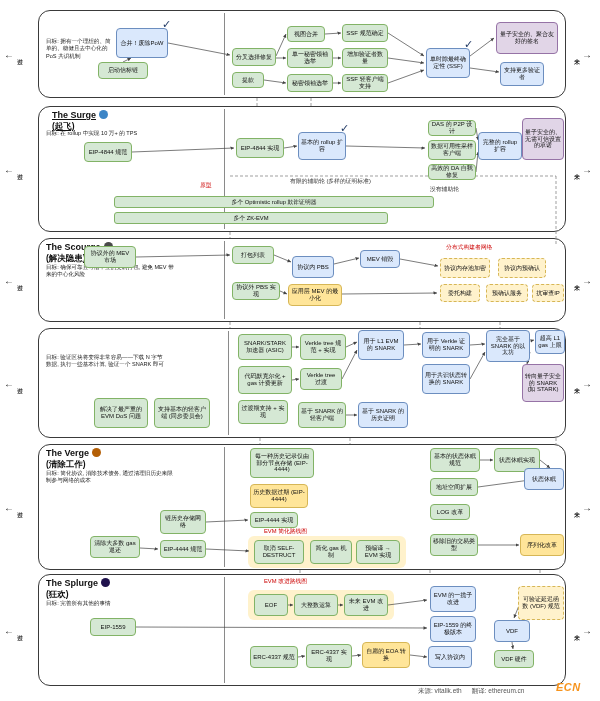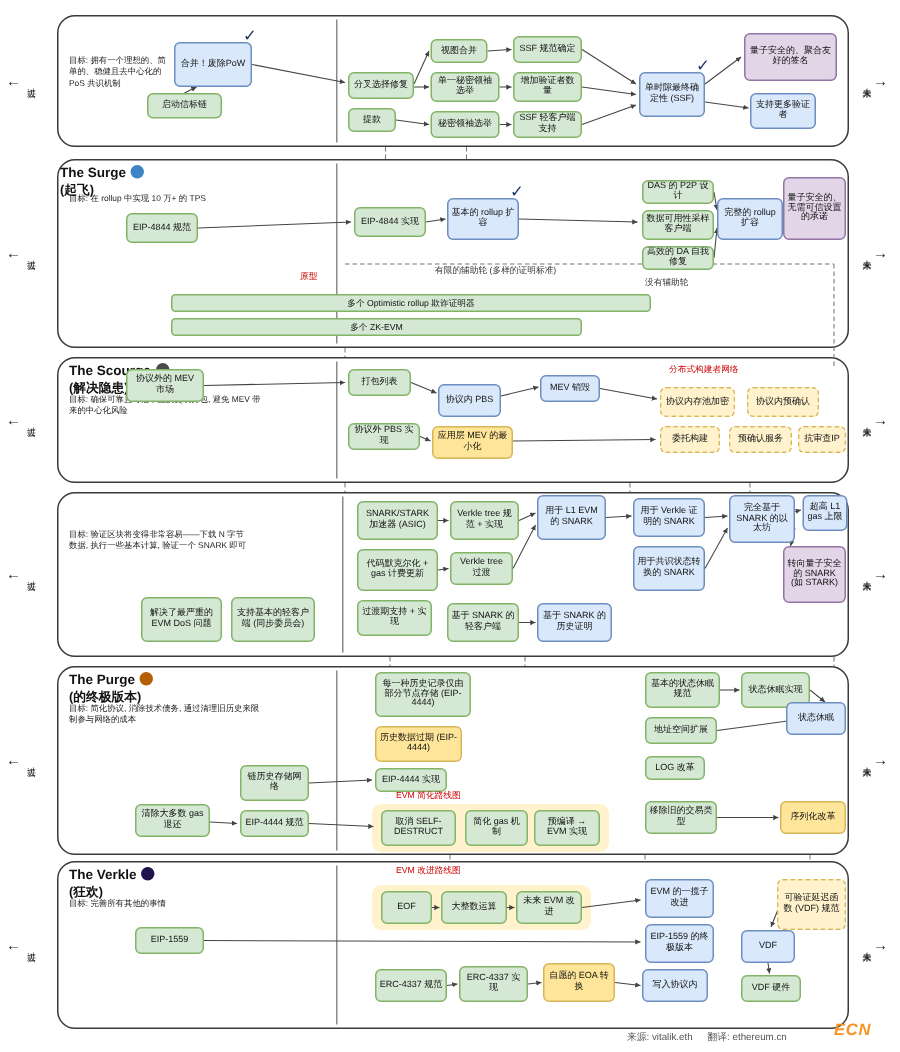--- a/index.html
+++ b/index.html
@@ -168,21 +168,21 @@
     <div class="marker" style="position: absolute; left: 4px; top: 41px; width: 30px; height: 26px;">
       <span class="arr">←</span>
       <span class="vtext">过去</span>
     </div>
     <div class="marker" style="position: absolute; left: 572px; top: 41px; width: 30px; height: 26px;">
       <span class="vtext">未来</span>
       <span class="arr">→</span>
     </div>
     <div class="lane" style="position: absolute; left: 38px; top: 106px; width: 528px; height: 126px;"></div>
     <div class="divider" style="position: absolute; left: 224px; top: 109px; width: 1px; height: 120px;"></div>
-    <div class="lane-head" style="position: absolute; left: 40px; top: 110px; width: 96px; height: 24px;">
+    <div class="lane-head" style="position: absolute; left: 52px; top: 110px; width: 96px; height: 24px; text-decoration: underline;">
       <div><span>The Surge</span><span class="icon wave-icon"></span></div>
       <div class="sub">(起飞)</div>
     </div>
     <div class="goal" style="position: absolute; left: 46px; top: 130px; width: 118px; height: 18px;">目标: 在 rollup 中实现 10 万+ 的 TPS</div>
     <div class="bar" style="position: absolute; left: 114px; top: 196px; width: 320px; height: 12px;">多个 Optimistic rollup 欺诈证明器</div>
     <div class="bar" style="position: absolute; left: 114px; top: 212px; width: 274px; height: 12px;">多个 ZK-EVM</div>
     <div class="node green" style="position: absolute; left: 84px; top: 142px; width: 48px; height: 20px;">
       <span>EIP-4844 规范</span>
     </div>
     <div class="node green" style="position: absolute; left: 236px; top: 138px; width: 48px; height: 20px;">
@@ -319,22 +319,22 @@
       <span class="arr">←</span>
       <span class="vtext">过去</span>
     </div>
     <div class="marker" style="position: absolute; left: 572px; top: 370px; width: 30px; height: 26px;">
       <span class="vtext">未来</span>
       <span class="arr">→</span>
     </div>
     <div class="lane" style="position: absolute; left: 38px; top: 444px; width: 528px; height: 126px;"></div>
     <div class="divider" style="position: absolute; left: 224px; top: 447px; width: 1px; height: 120px;"></div>
     <div class="lane-head" style="position: absolute; left: 46px; top: 448px; width: 96px; height: 24px;">
-      <div><span>The Purge</span><span class="icon broom-icon"></span></div>
-      <div class="sub">(的终极版本)</div>
+      <div><span>The Verge</span><span class="icon broom-icon"></span></div>
+      <div class="sub">(清除工作)</div>
     </div>
     <div class="goal" style="position: absolute; left: 46px; top: 470px; width: 132px; height: 34px;">目标: 简化协议, 消除技术债务, 通过清理旧历史来限制参与网络的成本</div>
     <div class="panel" style="position: absolute; left: 248px; top: 536px; width: 158px; height: 32px;"></div>
     <div class="node green" style="position: absolute; left: 90px; top: 536px; width: 50px; height: 22px;">
       <span>清除大多数 gas 退还</span>
     </div>
     <div class="node green" style="position: absolute; left: 160px; top: 510px; width: 46px; height: 24px;">
       <span>链历史存储网络</span>
     </div>
     <div class="node green" style="position: absolute; left: 160px; top: 540px; width: 46px; height: 18px;">
@@ -384,21 +384,21 @@
       <span class="arr">←</span>
       <span class="vtext">过去</span>
     </div>
     <div class="marker" style="position: absolute; left: 572px; top: 494px; width: 30px; height: 26px;">
       <span class="vtext">未来</span>
       <span class="arr">→</span>
     </div>
     <div class="lane" style="position: absolute; left: 38px; top: 574px; width: 528px; height: 112px;"></div>
     <div class="divider" style="position: absolute; left: 224px; top: 577px; width: 1px; height: 106px;"></div>
     <div class="lane-head" style="position: absolute; left: 46px; top: 578px; width: 96px; height: 24px;">
-      <div><span>The Verkle</span><span class="icon tophat-icon"></span></div>
+      <div><span>The Splurge</span><span class="icon tophat-icon"></span></div>
       <div class="sub">(狂欢)</div>
     </div>
     <div class="goal" style="position: absolute; left: 46px; top: 600px; width: 112px; height: 14px;">目标: 完善所有其他的事情</div>
     <div class="panel" style="position: absolute; left: 248px; top: 590px; width: 146px; height: 30px;"></div>
     <div class="node green" style="position: absolute; left: 90px; top: 618px; width: 46px; height: 18px;">
       <span>EIP-1559</span>
     </div>
     <div class="node green" style="position: absolute; left: 254px; top: 594px; width: 34px; height: 22px;">
       <span>EOF</span>
     </div>

